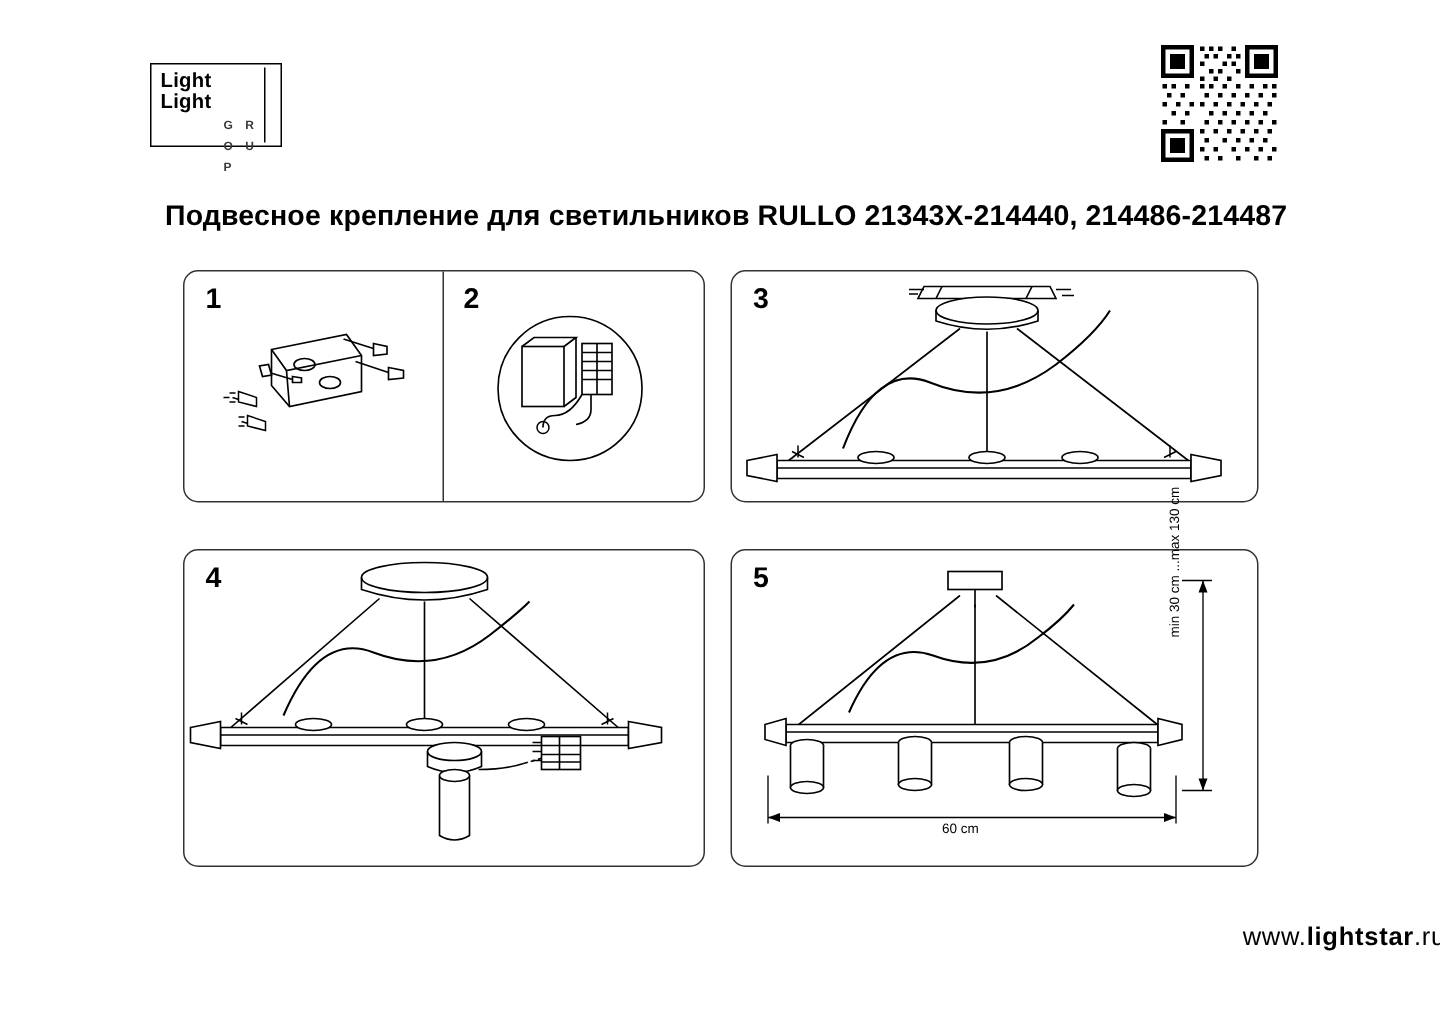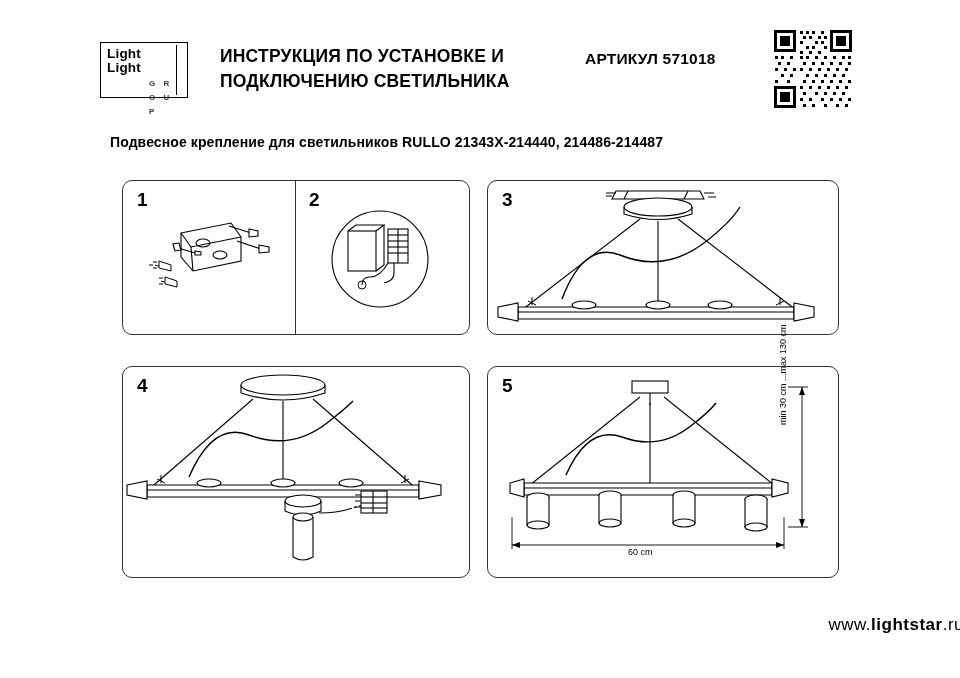--- a/index.html
+++ b/index.html
@@ -108,21 +108,21 @@
     height: 82px;
     background: #ffffff;
   }
 
   
   .subtitle {
     position: absolute;
     left: 110px;
     top: 134px;
     width: 790px;
-    font-size: 14px;
+    font-size: 19px;
     font-weight: bold;
     letter-spacing: 0.1px;
   }
 
   
   .panel {
     position: absolute;
     border: 1.3px solid #333;
     border-radius: 10px;
     box-sizing: border-box;
@@ -180,27 +180,22 @@
 
     <div class="logo">
       <div class="logo-inner">
         <span class="logo-line1">Light</span>
         <span class="logo-line2">Light</span>
         <span class="logo-group">G R O U P</span>
       </div>
       <div class="logo-divider"></div>
     </div>
 
-    <div class="title-block">
-      <div class="title-line">ИНСТРУКЦИЯ ПО УСТАНОВКЕ И</div>
-      <div class="title-line">ПОДКЛЮЧЕНИЮ СВЕТИЛЬНИКА</div>
-    </div>
 
     <div class="series-block">
-      <div class="series-line">АРТИКУЛ 571018</div>
     </div>
 
     <div class="qr">
       <svg width="82" height="82" viewBox="0 0 82 82">
         <rect x="0" y="0" width="82" height="82" fill="#fff"></rect>
         <g fill="#000">
 
           <rect x="2" y="2" width="22" height="22"></rect>
           <rect x="5" y="5" width="16" height="16" fill="#fff"></rect>
           <rect x="8" y="8" width="10" height="10"></rect>

